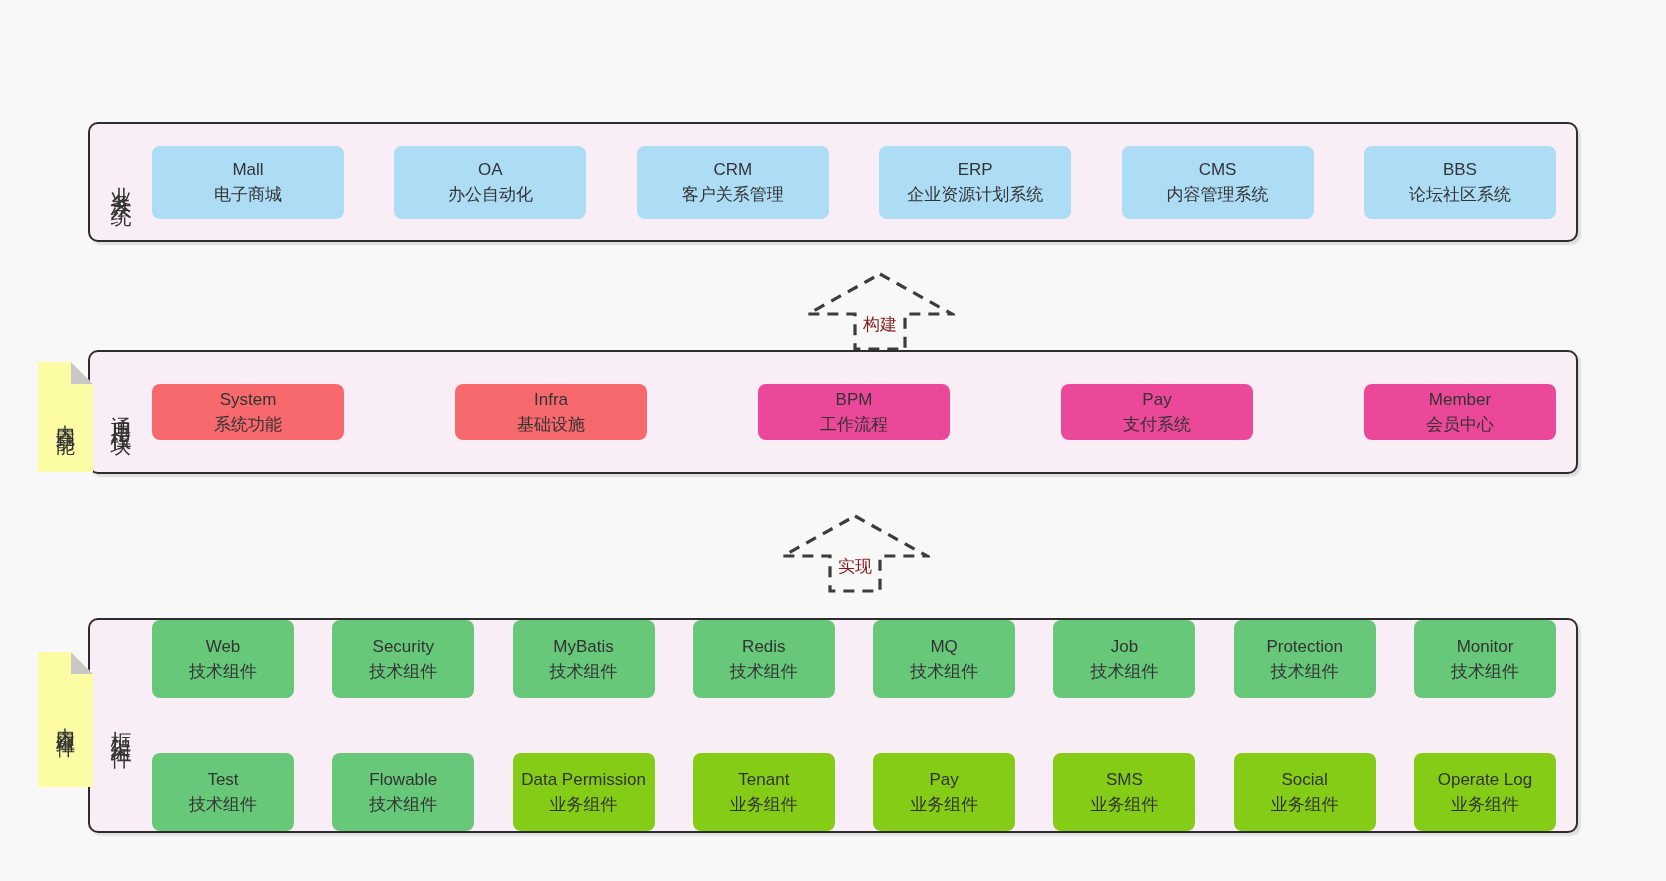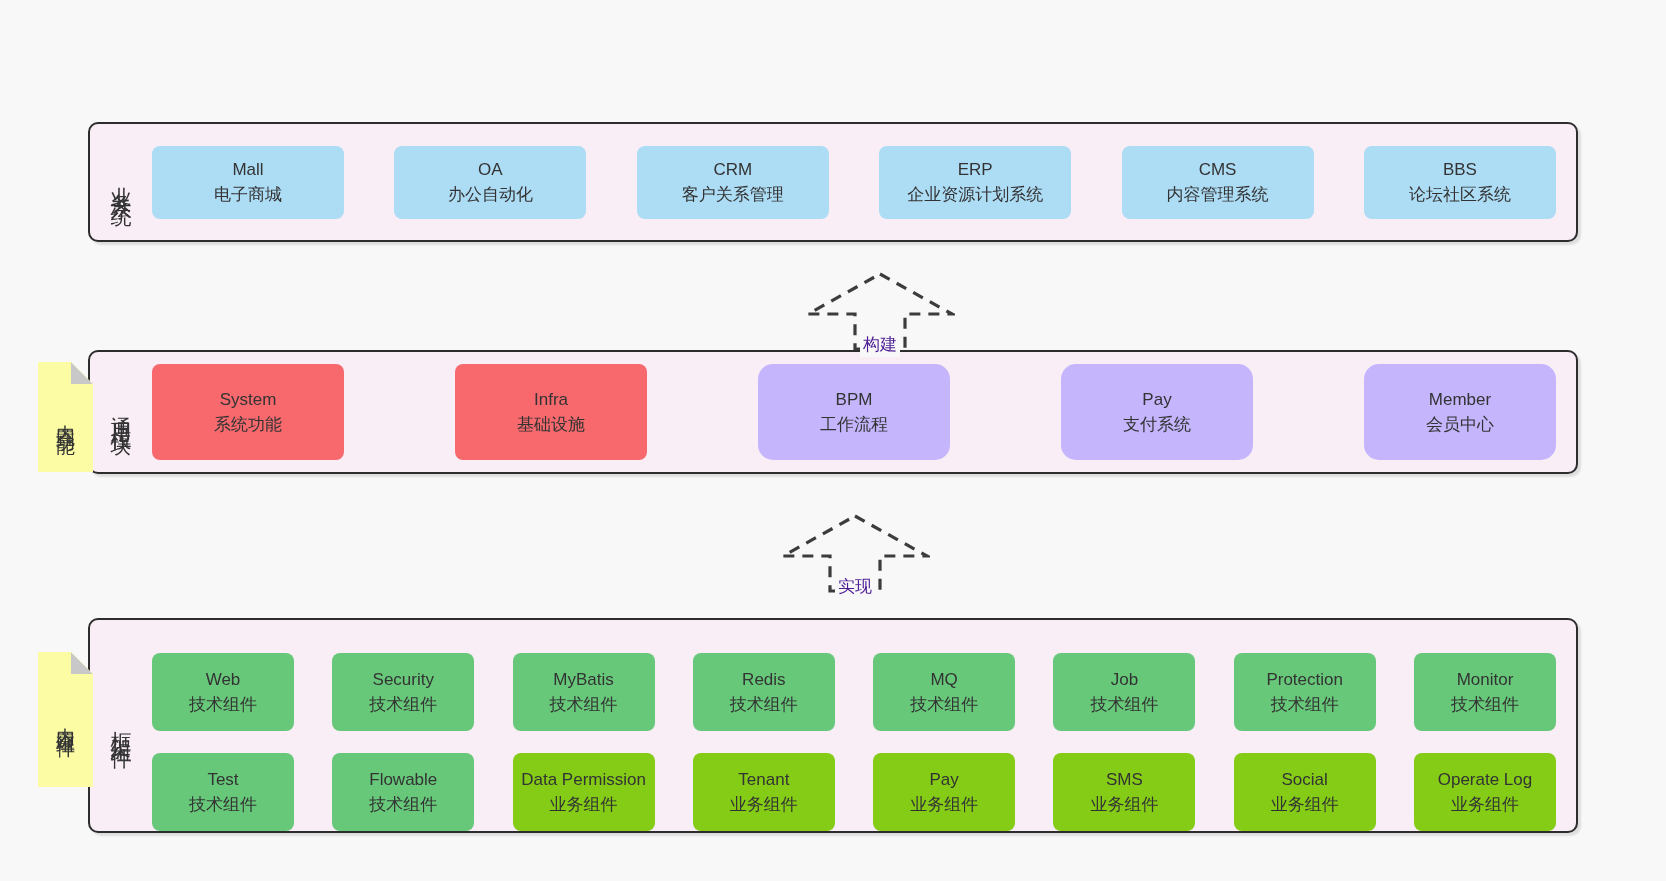--- a/index.html
+++ b/index.html
@@ -19,46 +19,46 @@
   .section-label{
     width:62px;display:flex;align-items:center;justify-content:center;
     writing-mode:vertical-rl;text-orientation:upright;
     font-size:21px;letter-spacing:6px;color:#333;
   }
   .boxes{
     flex:1;display:flex;justify-content:space-between;align-items:center;
     padding:0 20px 0 0;
   }
   .rows{
-    flex:1;display:flex;flex-direction:column;justify-content:flex-end;
+    flex:1;display:flex;flex-direction:column;justify-content:space-between;
     gap:22px;padding:0 20px 0 0;
   }
   .row{display:flex;justify-content:space-between;align-items:center;}
   
   .box{
     border-radius:8px;display:flex;flex-direction:column;
     align-items:center;justify-content:center;text-align:center;
     font-size:17px;line-height:1.5;color:#333;box-sizing:border-box;
     padding:2px 6px;
   }
   .w6{width:192px;height:73px;}
-  .w6m{width:192px;height:96px;}
+  .w6m{width:192px;height:56px;}
   .w8{width:142px;height:78px;}
   .blue{background:#addcf5;}
   .red{background:#f7696d;}
-  .pink{background:#c4b5fd;border-radius:15px;}
+  .pink{background:#ec4899;}
   .green{background:#67c87a;}
   .green-light{background:#84cc16;}
   
   .arrow{position:absolute;width:150px;height:80px;}
   .arrow svg{position:absolute;left:0;top:0;}
   .arrow-label{
     position:absolute;left:75px;top:40px;transform:translateX(-50%);
-    background:#f8f8f8;padding:1px 3px;font-size:17px;color:#4c1d95;
-    white-space:nowrap;z-index:2;margin-top:20px;
+    background:#f8f8f8;padding:1px 3px;font-size:17px;color:#7f1d1d;
+    white-space:nowrap;z-index:2;
   }
   
   .tag{
     position:absolute;left:38px;width:55px;background:#fcfca5;z-index:1;
     display:flex;align-items:center;justify-content:center;
     clip-path:polygon(0 0,calc(100% - 22px) 0,100% 22px,100% 100%,0 100%);
   }
   .tag .fold{
     position:absolute;top:0;right:0;width:22px;height:22px;
     background:#c8c8c8;clip-path:polygon(0 0,100% 100%,0 100%);

